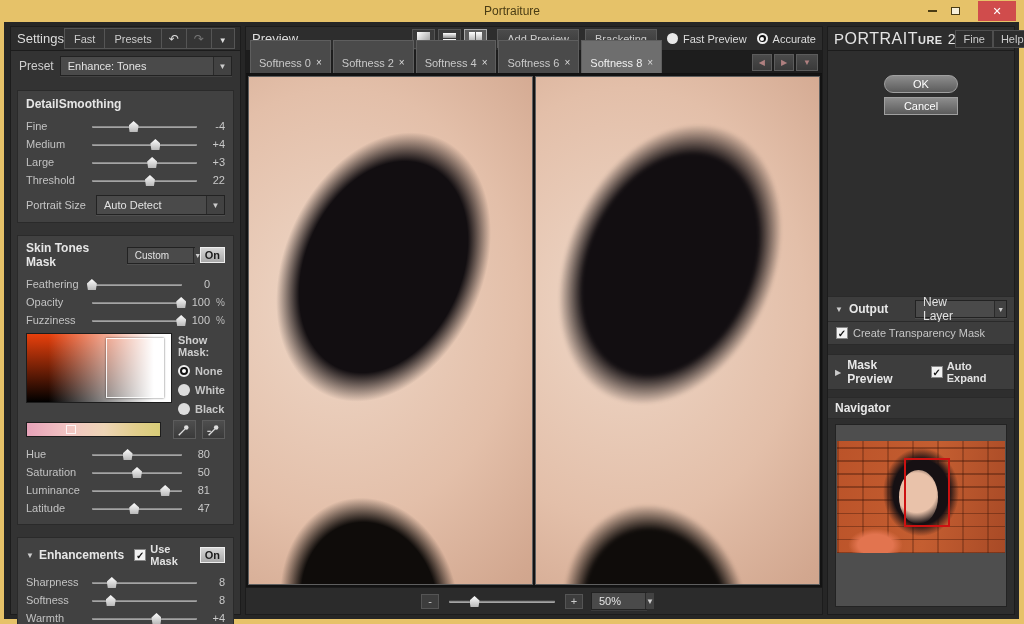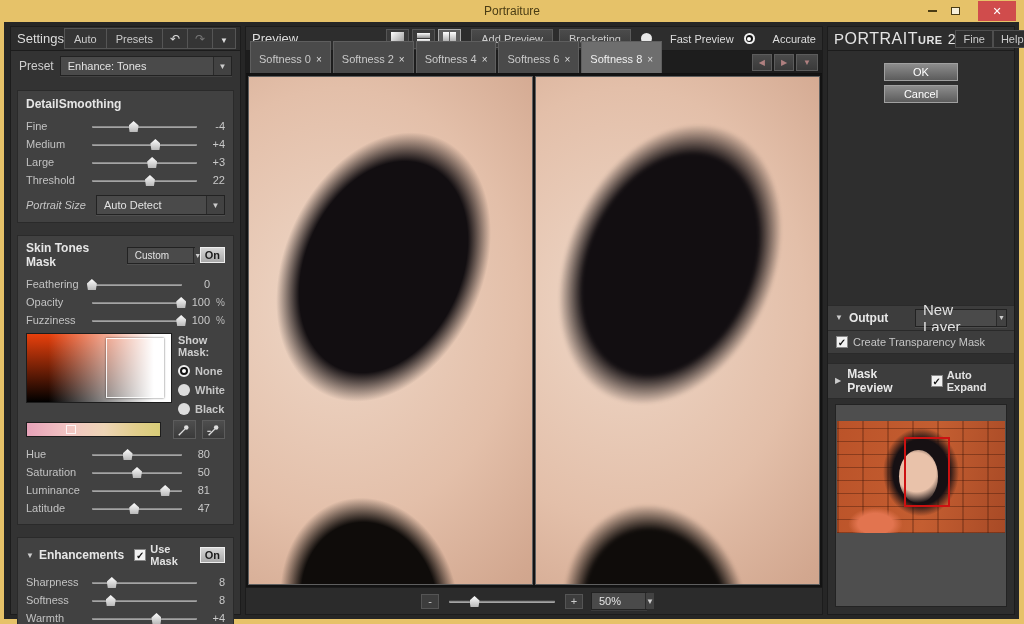--- a/index.html
+++ b/index.html
@@ -64,21 +64,21 @@
   .twrap { flex:1; position:relative; height:12px; }
   .track { position:absolute; left:2px; right:2px; top:5px; height:3px;
            background:linear-gradient(180deg,#1d1d1d,#b5b5b5 70%,#8f8f8f); border-radius:1px; }
   .thumb { position:absolute; top:1px; width:10px; height:11px; margin-left:-5px;
            background:linear-gradient(180deg,#fdfdfd,#b9b9b9); box-shadow:0 0 1px #000;
            clip-path:polygon(50% 0,100% 40%,90% 100%,10% 100%,0 40%); }
   .val  { width:26px; text-align:right; color:#c9c9c9; }
   .unit { width:15px; text-align:right; color:#b9b9b9; font-size:10px; }
 
   .ps-row { display:flex; align-items:center; gap:6px; margin-top:6px; }
-  .ps-row .lbl { width:64px;font-style:italic; }
+  .ps-row .lbl { width:64px; }
   .ps-row .select { flex:1; }
 
   
   .mask-area { display:flex; gap:6px; margin-top:4px; }
   .grad-box { position:relative; width:146px; height:70px; border:1px solid #1d1d1d;
               background:linear-gradient(to right, rgba(255,255,255,0) 15%, #fff 88%),
                          linear-gradient(to bottom, #e8400c, #000); }
   .grad-sel { position:absolute; left:55%; top:6%; width:40%; height:88%;
               border:1px solid rgba(255,255,255,.9); box-shadow:0 0 2px rgba(0,0,0,.6); }
   .mask-right { flex:1; display:flex; flex-direction:column; gap:7px; padding-top:1px;font-weight:bold; }
@@ -103,29 +103,29 @@
 
   
   .view-btn { width:23px; height:20px; background:#3a3a3a; border:1px solid #555;
               display:flex; align-items:center; justify-content:center; gap:1px; }
   .view-btn.active { background:#5d5d5d; border:1px solid #aaa; }
   .vm-single { width:13px; height:13px; background:linear-gradient(135deg,#fff,#909090); }
   .vm-hbar { width:13px; height:6px; background:linear-gradient(180deg,#fff,#909090); display:block; }
   .vm-h { display:flex; flex-direction:column; gap:1px; }
   .vm-vbar { width:6px; height:13px; background:linear-gradient(180deg,#fff,#909090); display:block; }
   .vm-v { display:flex; gap:1px; }
-  .hdr-radio { display:flex; align-items:center; gap:18px; margin-left:10px; color:#ddd; }
+  .hdr-radio { display:flex; align-items:center; gap:5px; margin-left:10px; color:#ddd; }
   .pradio { width:11px; height:11px; border-radius:50%; background:#e8e8e8; }
   .pradio.sel { background:#111; border:2px solid #f0f0f0; position:relative; }
   .pradio.sel::after { content:""; position:absolute; left:1.5px; top:1.5px; width:4px; height:4px;
                        border-radius:50%; background:#fff; }
 
   .tab-bar { height:23px; background:#1d1d1d; display:flex; align-items:flex-end;
              padding:0 4px; gap:2px; flex:0 0 auto; border-bottom:1px solid #111; }
-  .tab { height:32px; display:flex; align-items:flex-end; gap:5px; padding:8px 8px;
+  .tab { height:32px; display:flex; align-items:flex-start; gap:5px; padding:16px 8px;
          background:#4a4a4a; border:1px solid #5e5e5e; border-bottom:none; color:#c9c9c9; }
   .tab.active { background:#6e6e6e; color:#f0f0f0; }
   .tab .x { font-size:10px; color:#ddd; }
   .tab-nav { margin-left:auto; display:flex; gap:2px; align-items:center; padding-bottom:2px; }
   .tab-nav .btn { height:17px; padding:0 6px; font-size:8px; color:#b08080; }
 
   .image-area { flex:1; background:#131313; display:flex; gap:2px; padding:2px; overflow:hidden; }
   .pane { flex:1; border:1px solid #5f5f5f; background:#1a1a1a; overflow:hidden; position:relative; }
 
   .face { position:absolute; inset:0; overflow:hidden;
@@ -149,21 +149,21 @@
   
   .logo { display:flex; align-items:baseline; color:#e4e4e4; }
   .logo .lp  { font-size:15px; letter-spacing:.5px; }
   .logo .lr  { font-size:16px; letter-spacing:.5px; }
   .logo .lb  { font-size:11px; font-weight:bold; letter-spacing:.5px; }
   .logo .ln  { font-size:14px; margin-left:5px; }
   .logo-bar .btn { height:18px; padding:1px 7px; background:#2d2d2d; border:1px solid #4e4e4e; }
   .rp-btn { display:block; width:74px; height:18px; margin:4px auto 0;
             background:linear-gradient(#8d8d8d,#5c5c5c); border:1px solid #a0a0a0; color:#fff;
             font-family:inherit; font-size:11px; }
-  .rp-btn.first { margin-top:12px; }
+  .rp-btn.first { margin-top:24px;border-radius:9px; }
   .bar { background:#3d3d3d; border-top:1px solid #2a2a2a; border-bottom:1px solid #2a2a2a;
          display:flex; align-items:center; gap:6px; padding:3px 7px; flex:0 0 auto; }
   .bar .bar-title { font-size:12px; font-weight:bold; color:#e8e8e8; }
   .out-select { width:92px; height:18px; margin-left:auto; }
   .row-plain { display:flex; align-items:center; gap:5px; padding:5px 8px; flex:0 0 auto; }
   .mask-bar { margin-top:9px; }
   .nav-bar { margin-top:7px; background:#353535; }
   .nav-box { flex:1; margin:5px 7px 7px; background:#4e4e4e; border:1px solid #232323; position:relative; }
   .nav-photo { position:absolute; left:50%; top:16px; width:168px; height:112px; margin-left:-84px;
        background:
@@ -194,21 +194,21 @@
     </div>
   </div>
 
   <div class="app">
 
     <div class="panel settings-panel">
       <div class="panel-header">
         <span class="ph-title">Settings</span>
         <span class="spacer"></span>
         <div class="tool-group">
-          <button class="btn">Auto</button>
+          <button class="btn">Fast</button>
           <button class="btn">Presets</button>
           <button class="btn icon-btn"><span>↶</span></button>
           <button class="btn icon-btn dim"><span>↷</span></button>
           <button class="btn icon-btn"><span style="font-size:8px">▼</span></button>
         </div>
       </div>
 
       <div class="preset-row">
         <span class="plabel">Preset</span>
         <div class="select preset-select">
@@ -555,39 +555,42 @@
 
       <button class="rp-btn first">OK</button>
       <button class="rp-btn">Cancel</button>
 
       <span class="spacer"></span>
 
       <div class="bar">
         <span class="collapse-glyph">▼</span>
         <span class="bar-title">Output</span>
         <div class="select out-select">
-          <span style="font-size:15px">New Layer</span>
+          <span style="font-size:12px">New Layer</span>
           <span class="sel-arrow" style="width:14px;font-size:7px">▼</span>
         </div>
       </div>
       <div class="row-plain" style="background:#3d3d3d;border-bottom:1px solid #2a2a2a">
         <span class="checkbox">✓</span>
         <span>Create Transparency Mask</span>
       </div>
 
       <div class="bar mask-bar">
         <span class="collapse-glyph">▶</span>
         <span class="bar-title">Mask Preview</span>
         <span class="spacer"></span>
         <label class="cb">
           <span class="checkbox">✓</span>
           <span>Auto Expand</span>
         </label>
       </div>
 
+      <div class="bar nav-bar">
+        <span class="bar-title">Navigator</span>
+      </div>
       <div class="nav-box">
         <div class="nav-photo">
           <div class="nav-hair"></div>
           <div class="nav-face"></div>
           <div class="nav-shirt"></div>
           <div class="nav-rect"></div>
         </div>
       </div>
     </div>
 

